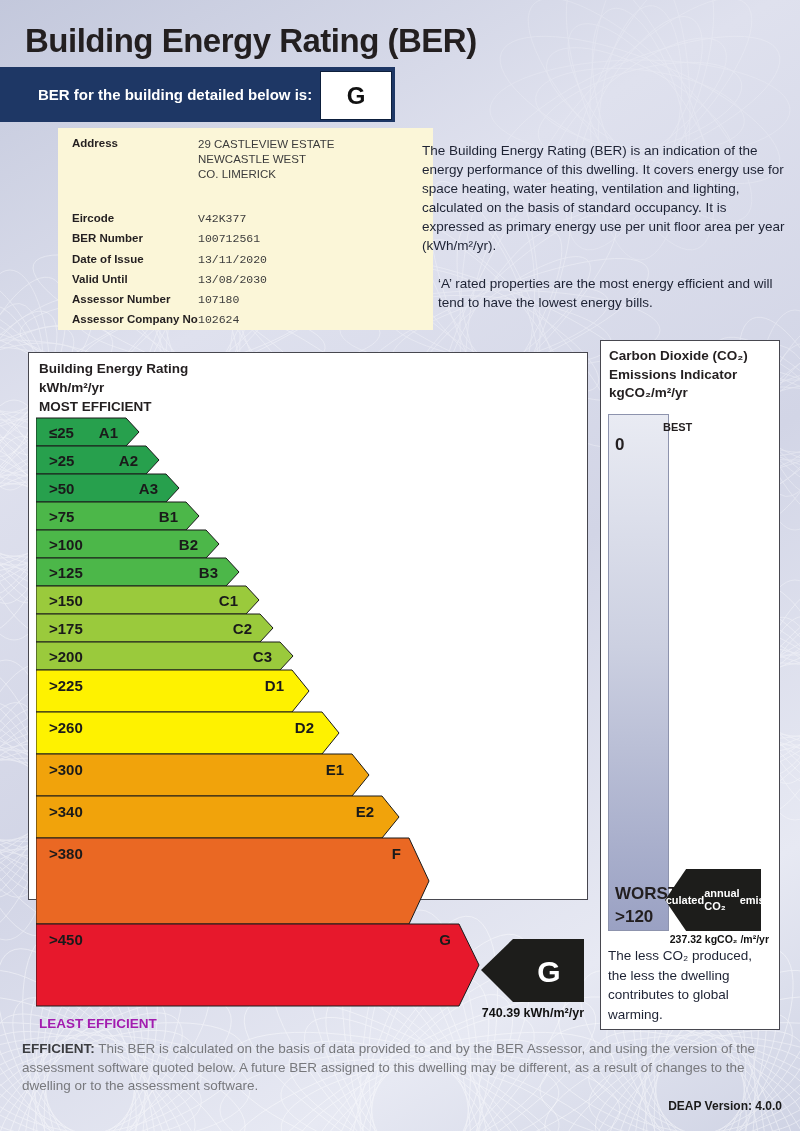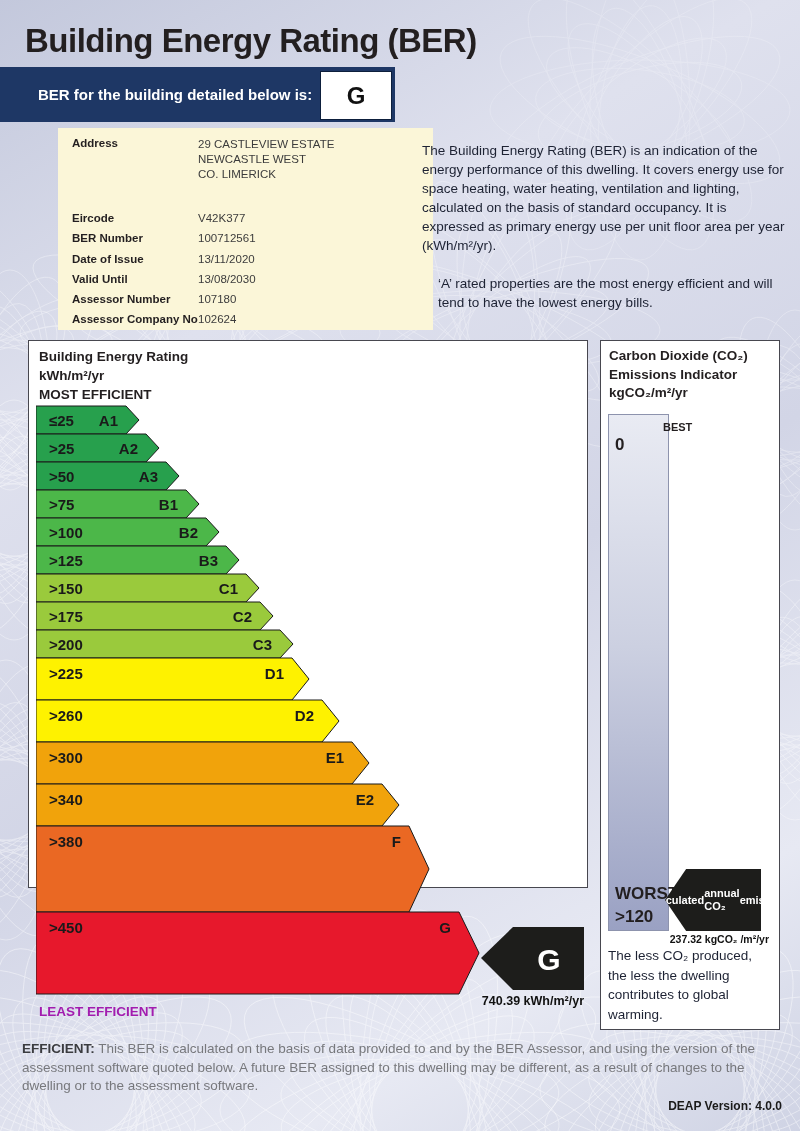--- a/index.html
+++ b/index.html
@@ -16,32 +16,32 @@
     color:#ffffff;font-size:15px;font-weight:bold;margin-left:13px;}
   #rating-box{position:absolute;right:3px;top:4px;width:70px;height:47px;background:#ffffff;
     border:1px solid #0d1f3c;display:flex;align-items:center;justify-content:center;}
   #rating-box span{font-size:24px;font-weight:bold;color:#111111;}
 
   
   #details{left:22px;top:128px;width:375px;height:202px;background:#fbf6d8;
     padding:9px 0 0 14px;box-sizing:border-box;font-size:11.5px;color:#2e2e2e;margin-left:36px;}
   .det-row{display:flex;height:20.3px;align-items:flex-start;}
   .det-label{width:126px;font-weight:bold;color:#231f20;flex:none;}
-  .det-value{color:#3c3c3c;}
+  .det-value{color:#3c3c3c;font-family:Liberation Mono, monospace;}
   #address-row{display:flex;margin-bottom:30px;}
   #address-row .det-label{width:126px;font-weight:bold;color:#231f20;flex:none;}
   .addr-line{line-height:15px;color:#3c3c3c;}
 
   
   #intro{left:422px;top:141px;width:368px;font-size:13.5px;line-height:19px;color:#1d2233;}
   #intro p{margin:0;}
   #intro p + p{margin-top:19px;margin-left:16px;}
 
   
-  #chart-panel{left:28px;top:340px;width:560px;height:548px;background:#ffffff;
+  #chart-panel{left:28px;top:352px;width:560px;height:548px;background:#ffffff;
     border:1px solid #47474f;box-sizing:border-box;}
   #chart-head{position:absolute;left:10px;top:6px;font-size:13.5px;line-height:19px;color:#231f20;}
   #chart-head div{font-weight:bold;}
   #least-label{position:absolute;left:10px;top:663px;font-size:13.5px;font-weight:bold;color:#a21caf;}
   #ber-svg{position:absolute;left:7px;top:64px;}
   .band-txt{font-size:15px;font-weight:bold;fill:#1a1a1a;}
   .arrow-g{font-size:30px;font-weight:bold;fill:#ffffff;}
   .value-txt{font-size:12.5px;font-weight:bold;fill:#111111;}
 
   

